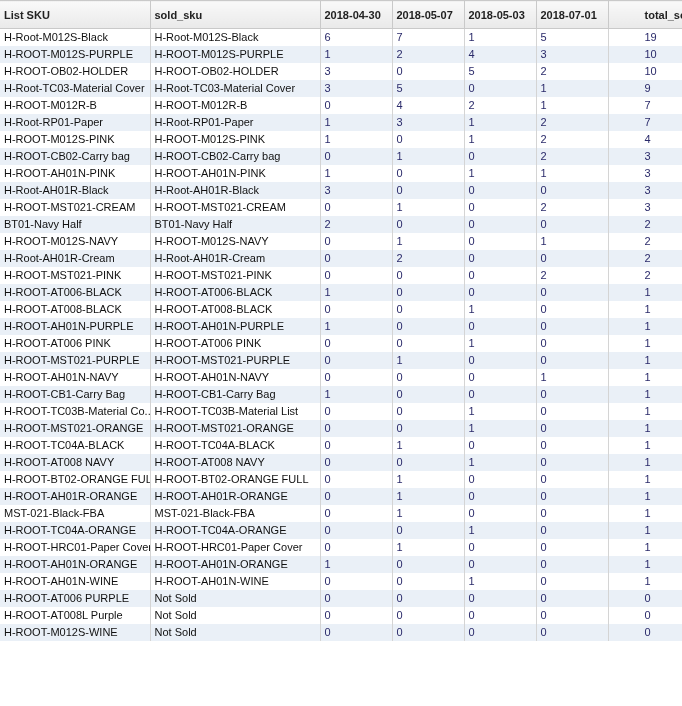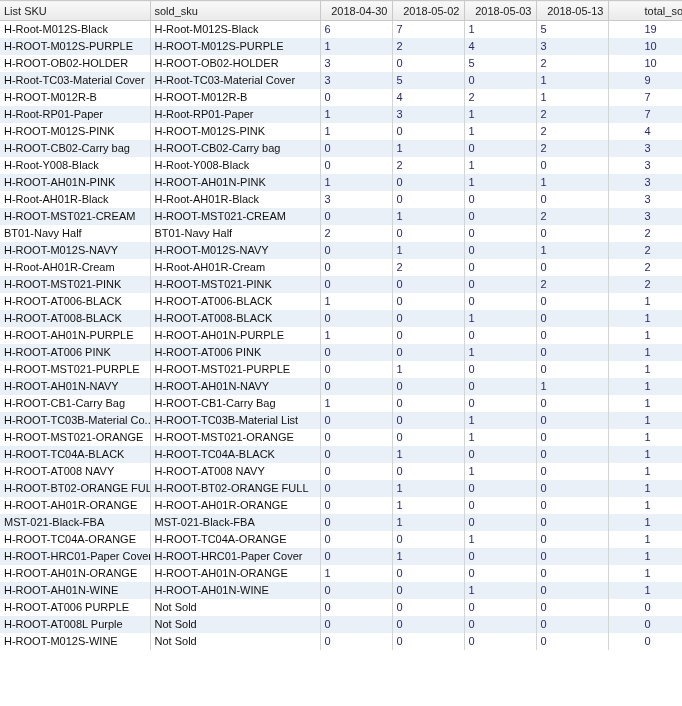--- a/index.html
+++ b/index.html
@@ -22,60 +22,60 @@
       height: 17px;
       white-space: nowrap;
       overflow: hidden;
       border-right: 1px solid #d4d4d4;
     }
     thead th {
       background: linear-gradient(#f9f9f9, #e9e9e9);
       border-top: 1px solid #c9c9c9;
       border-bottom: 1px solid #c9c9c9;
       border-right: 1px solid #c9c9c9;
-      font-weight: normal;
+      font-weight: bold;
       color: #222;
-      height: 20px;
+      height: 28px;
     }
     tbody tr:nth-child(even) td { background: #eaf0f7; }
     tbody tr:nth-child(odd) td { background: #ffffff; }
     .col-list { width: 150px; }
     .col-sold { width: 170px; }
     .col-d { width: 72px; text-align: right; }
     .col-t { width: 74px; text-align: right; padding-left: 36px; }
     tbody td.col-list, tbody td.col-sold {
       color: #111;
     }
     tbody td.col-d, tbody td.col-t {
       text-align: left;
       color: #2a2a6a;
     }
-    thead th.col-d, thead th.col-t { text-align: right; }
+    thead th.col-d, thead th.col-t { text-align: left; }
   </style>
 </head>
 <body>
 
 <table>
   <colgroup>
     <col class="col-list">
       <col class="col-sold">
     <col class="col-d">
       <col class="col-d">
       <col class="col-d">
       <col class="col-d">
       <col class="col-t">
   </colgroup>
   <thead>
     <tr>
       <th class="col-list">List SKU</th>
       <th class="col-sold">sold_sku</th>
       <th class="col-d">2018-04-30</th>
-      <th class="col-d">2018-05-02</th>
+      <th class="col-d">2018-05-07</th>
       <th class="col-d">2018-05-03</th>
-      <th class="col-d">2018-05-13</th>
+      <th class="col-d">2018-07-01</th>
       <th class="col-t">total_sold</th>
     </tr>
   </thead>
   <tbody id="tbody">
       <tr>
         <td class="col-list">H-Root-M012S-Black</td>
         <td class="col-sold">H-Root-M012S-Black</td>
         <td class="col-d">6</td>
         <td class="col-d">7</td>
         <td class="col-d">1</td>
@@ -139,29 +139,20 @@
       <tr>
         <td class="col-list">H-ROOT-CB02-Carry bag</td>
         <td class="col-sold">H-ROOT-CB02-Carry bag</td>
         <td class="col-d">0</td>
         <td class="col-d">1</td>
         <td class="col-d">0</td>
         <td class="col-d">2</td>
         <td class="col-t">3</td>
       </tr>
       <tr>
-        <td class="col-list">H-Root-Y008-Black</td>
-        <td class="col-sold">H-Root-Y008-Black</td>
-        <td class="col-d">0</td>
-        <td class="col-d">2</td>
-        <td class="col-d">1</td>
-        <td class="col-d">0</td>
-        <td class="col-t">3</td>
-      </tr>
-      <tr>
         <td class="col-list">H-ROOT-AH01N-PINK</td>
         <td class="col-sold">H-ROOT-AH01N-PINK</td>
         <td class="col-d">1</td>
         <td class="col-d">0</td>
         <td class="col-d">1</td>
         <td class="col-d">1</td>
         <td class="col-t">3</td>
       </tr>
       <tr>
         <td class="col-list">H-Root-AH01R-Black</td>

